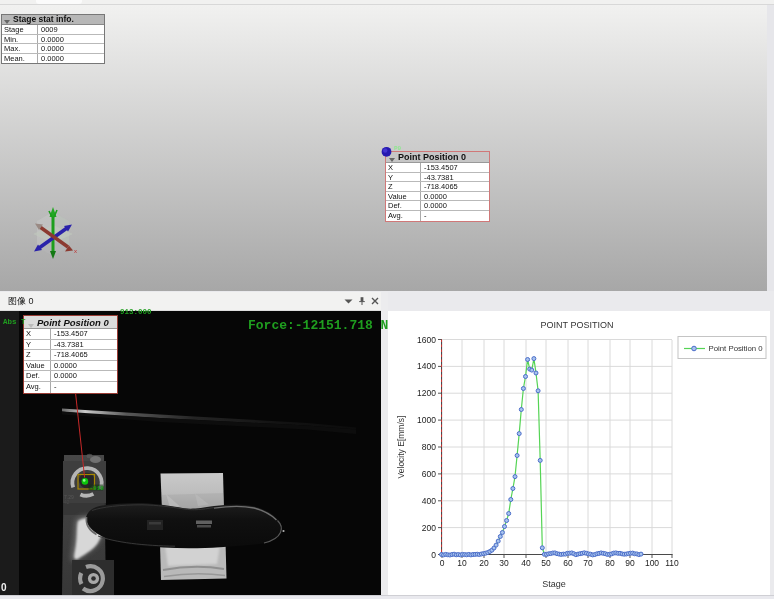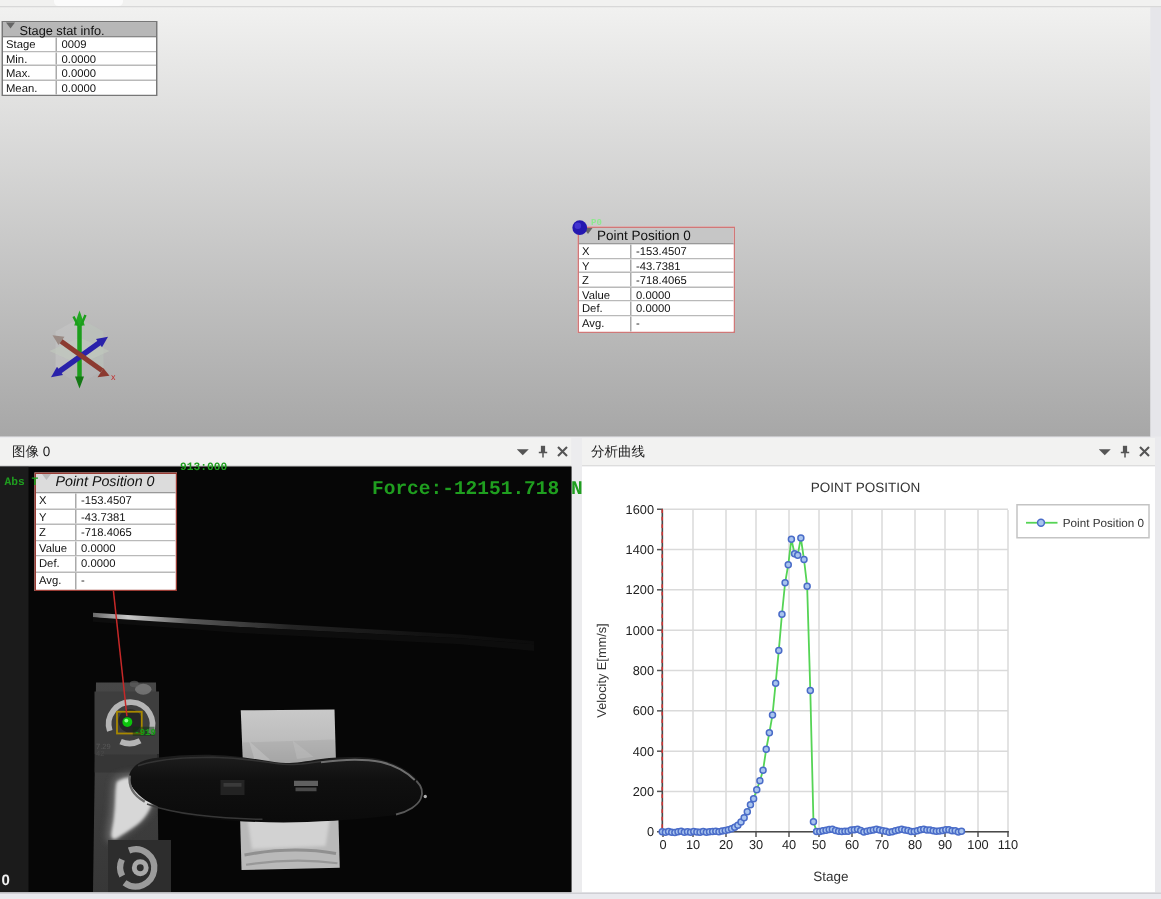--- a/index.html
+++ b/index.html
@@ -6,21 +6,21 @@
 .tbl,.phead,#sstat,#vpt,#ipt{opacity:.999}
 .abs{position:absolute}
 
 #topstrip{left:0;top:0;width:774px;height:5px;background:#f1f1f0;border-bottom:1px solid #d8d8d8}
 #topnotch{left:36px;top:0;width:46px;height:4px;background:#fbfbfb;border-radius:0 0 3px 3px}
 
 #vp{left:0;top:5px;width:767px;height:286px;background:linear-gradient(#f1f1f0,#a7a7a7)}
 #vpright{left:767px;top:5px;width:7px;height:286px;background:#e6e6ea}
 
 .tbl{background:#fff;font-size:7.5px;color:#111}
-.tbl .hd{font-weight:normal;font-size:8.5px;display:flex;align-items:flex-start}
+.tbl .hd{font-weight:bold;font-size:8.5px;display:flex;align-items:flex-end}
 .tbl .row{display:flex;background:#fff}
 .tbl .c1{border-right:1px solid #aaa;padding-left:2px}
 .tbl .c2{padding-left:3px}
 #sstat{left:1px;top:14px;width:104px;border:1px solid #777}
 #sstat .hd{height:10px;background:#b7b7b7;border-bottom:1px solid #888;padding-left:2px}
 #sstat .row{height:9.5px;border-bottom:1px solid #b9b9b9}
 #sstat .row:last-child{border-bottom:none}
 #sstat .c1{width:36px}
 
 #vpt{left:385px;top:151px;width:105px;border:1px solid #d07878}
@@ -122,36 +122,20 @@
         <div class="c1">Def.</div>
         <div class="c2">0.0000</div>
       </div>
  <div class="row">
         <div class="c1">Avg.</div>
         <div class="c2">-</div>
       </div>
 </div>
 <div class="abs phead" id="pheadL">
       <span style="padding-left:8px">图像 0</span>
- <span class="hicons">
-        <svg width="11" height="10">
-          <polygon points="1.5,3.5 9.5,3.5 5.5,7.5" fill="#555"></polygon>
-        </svg>
-        <svg width="10" height="10">
-          <rect x="3.6" y="1.2" width="2.8" height="4.2" fill="#555"></rect>
-          <line x1="2.2" y1="5.6" x2="7.8" y2="5.6" stroke="#555" stroke-width="1"></line>
-          <line x1="5" y1="5.6" x2="5" y2="9" stroke="#555" stroke-width="1"></line>
-        </svg>
-        <svg width="10" height="10">
-          <path d="M2,2 L8,8 M8,2 L2,8" stroke="#555" stroke-width="1.4"></path>
-        </svg>
-      </span>
-    </div>
-<div class="abs phead" id="pheadR">
-      <span style="padding-left:6px">分析曲线</span>
  <span class="hicons">
         <svg width="11" height="10">
           <polygon points="1.5,3.5 9.5,3.5 5.5,7.5" fill="#555"></polygon>
         </svg>
         <svg width="10" height="10">
           <rect x="3.6" y="1.2" width="2.8" height="4.2" fill="#555"></rect>
           <line x1="2.2" y1="5.6" x2="7.8" y2="5.6" stroke="#555" stroke-width="1"></line>
           <line x1="5" y1="5.6" x2="5" y2="9" stroke="#555" stroke-width="1"></line>
         </svg>
         <svg width="10" height="10">

